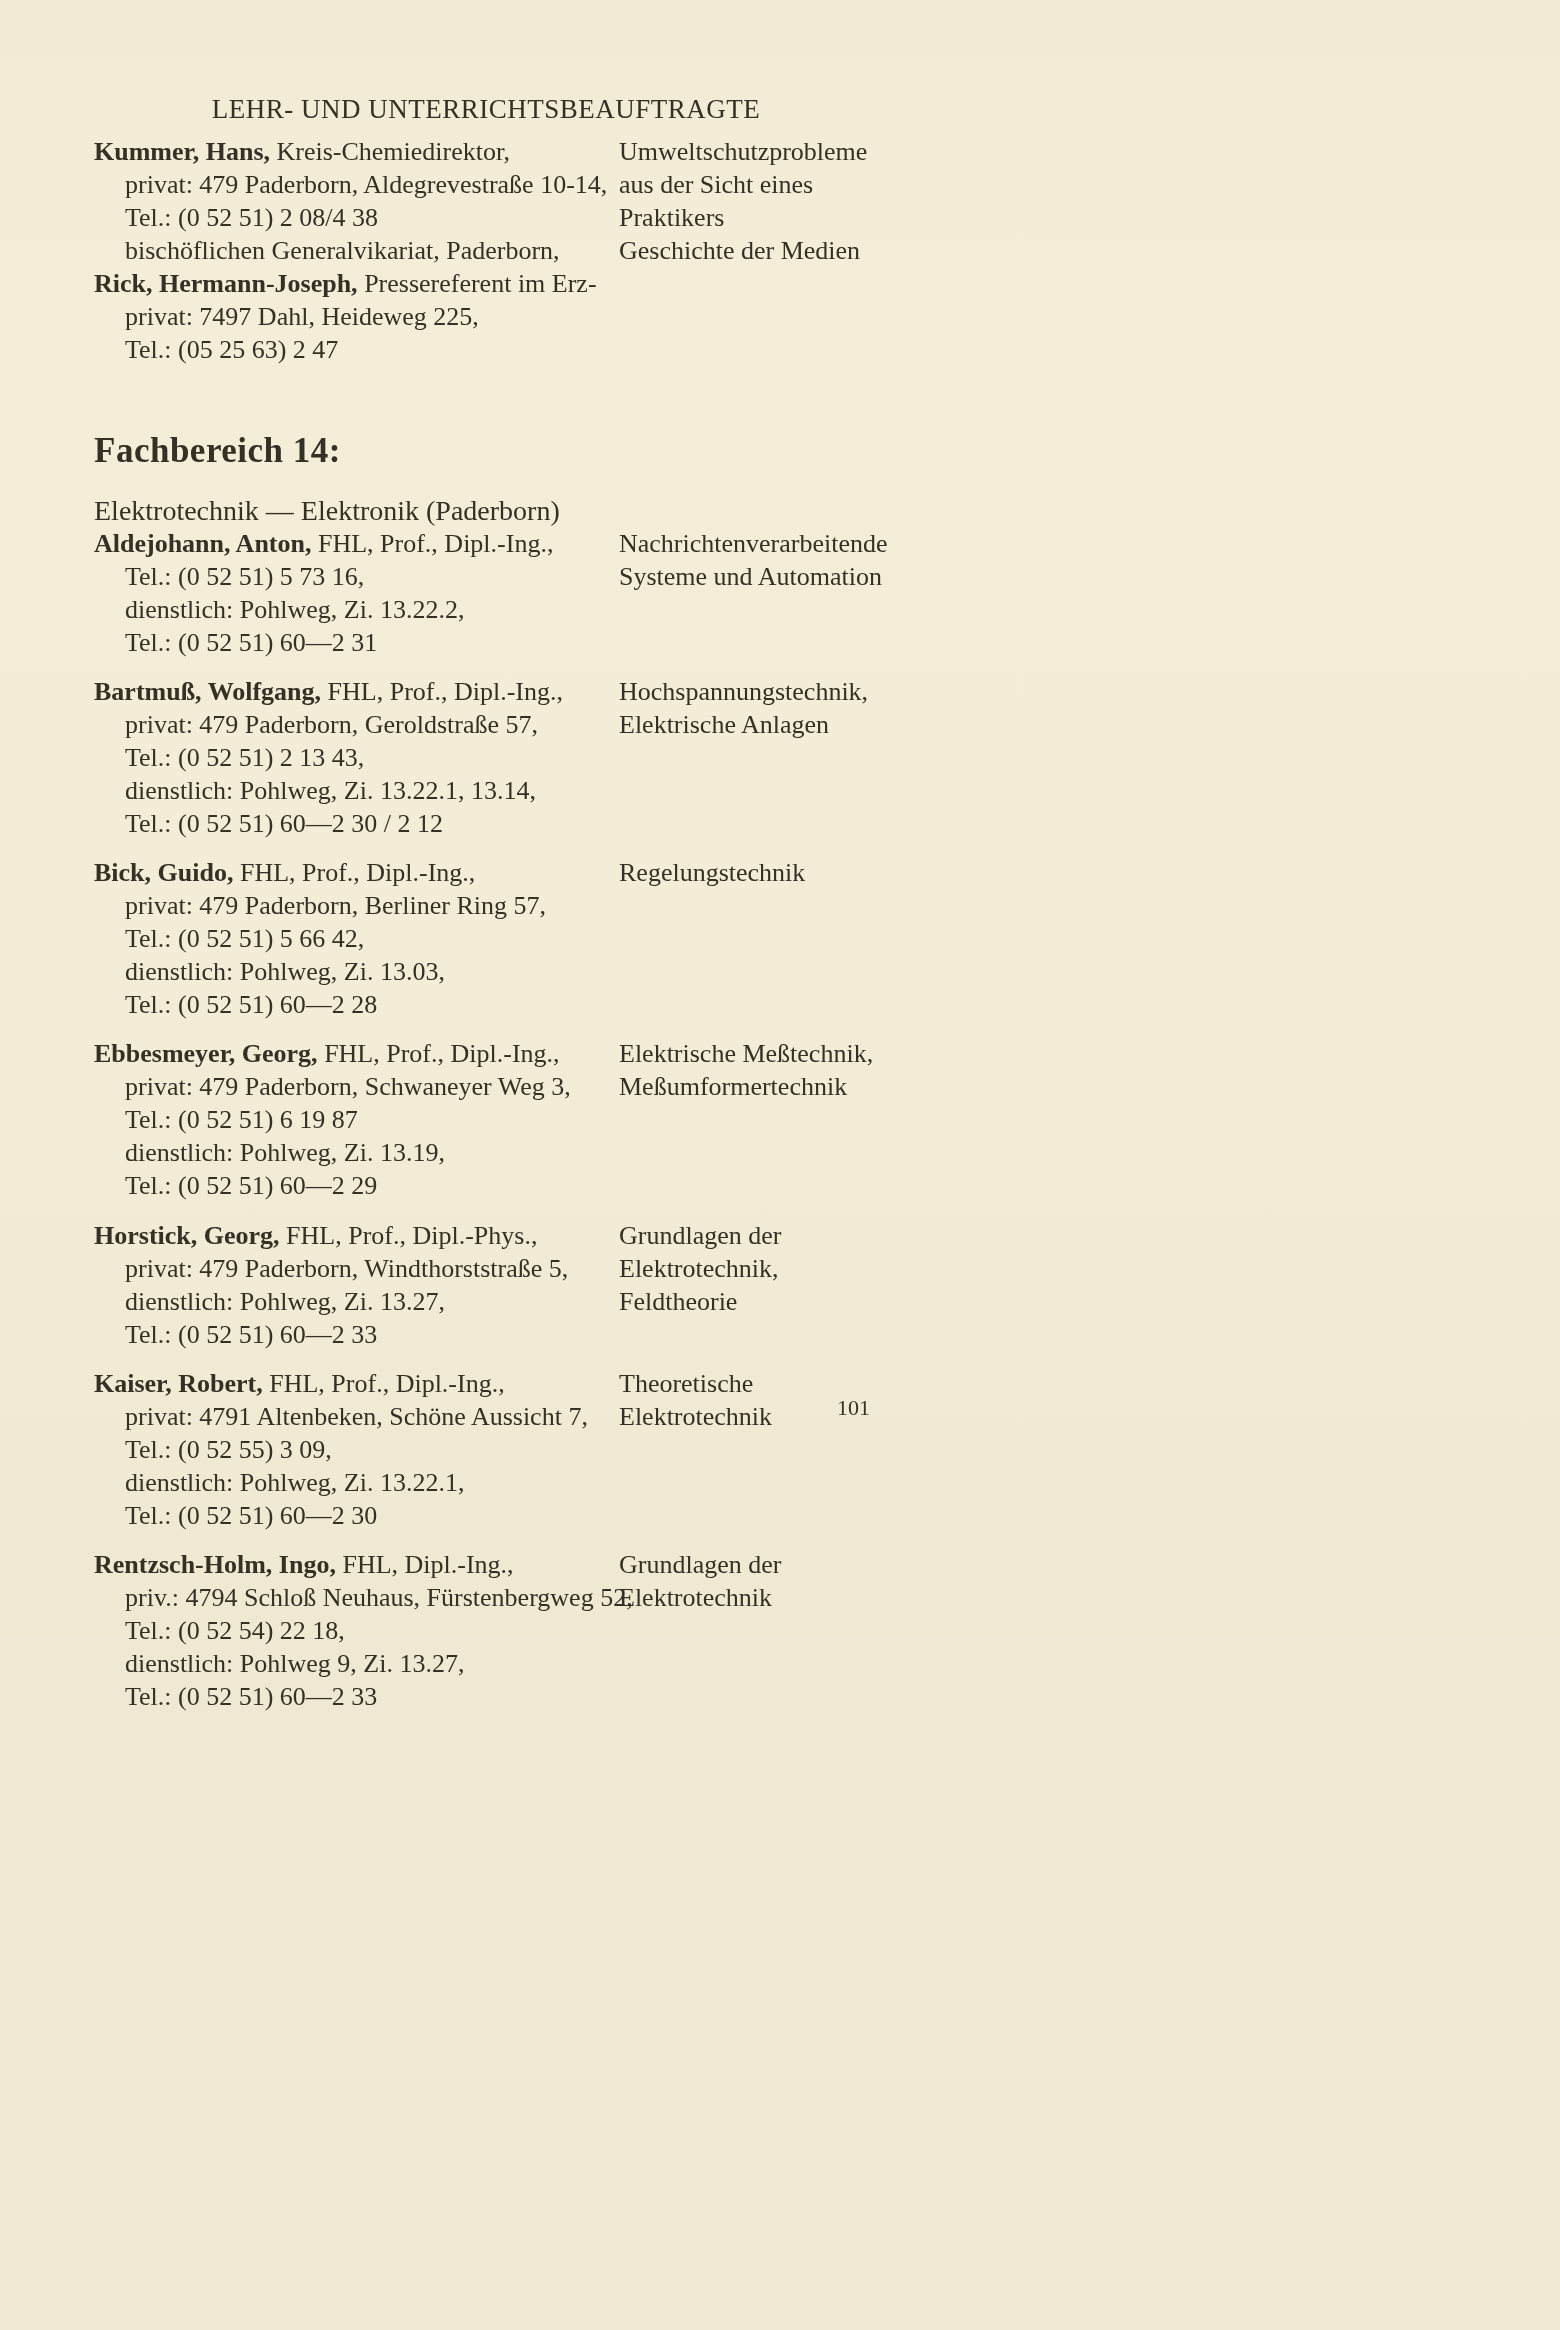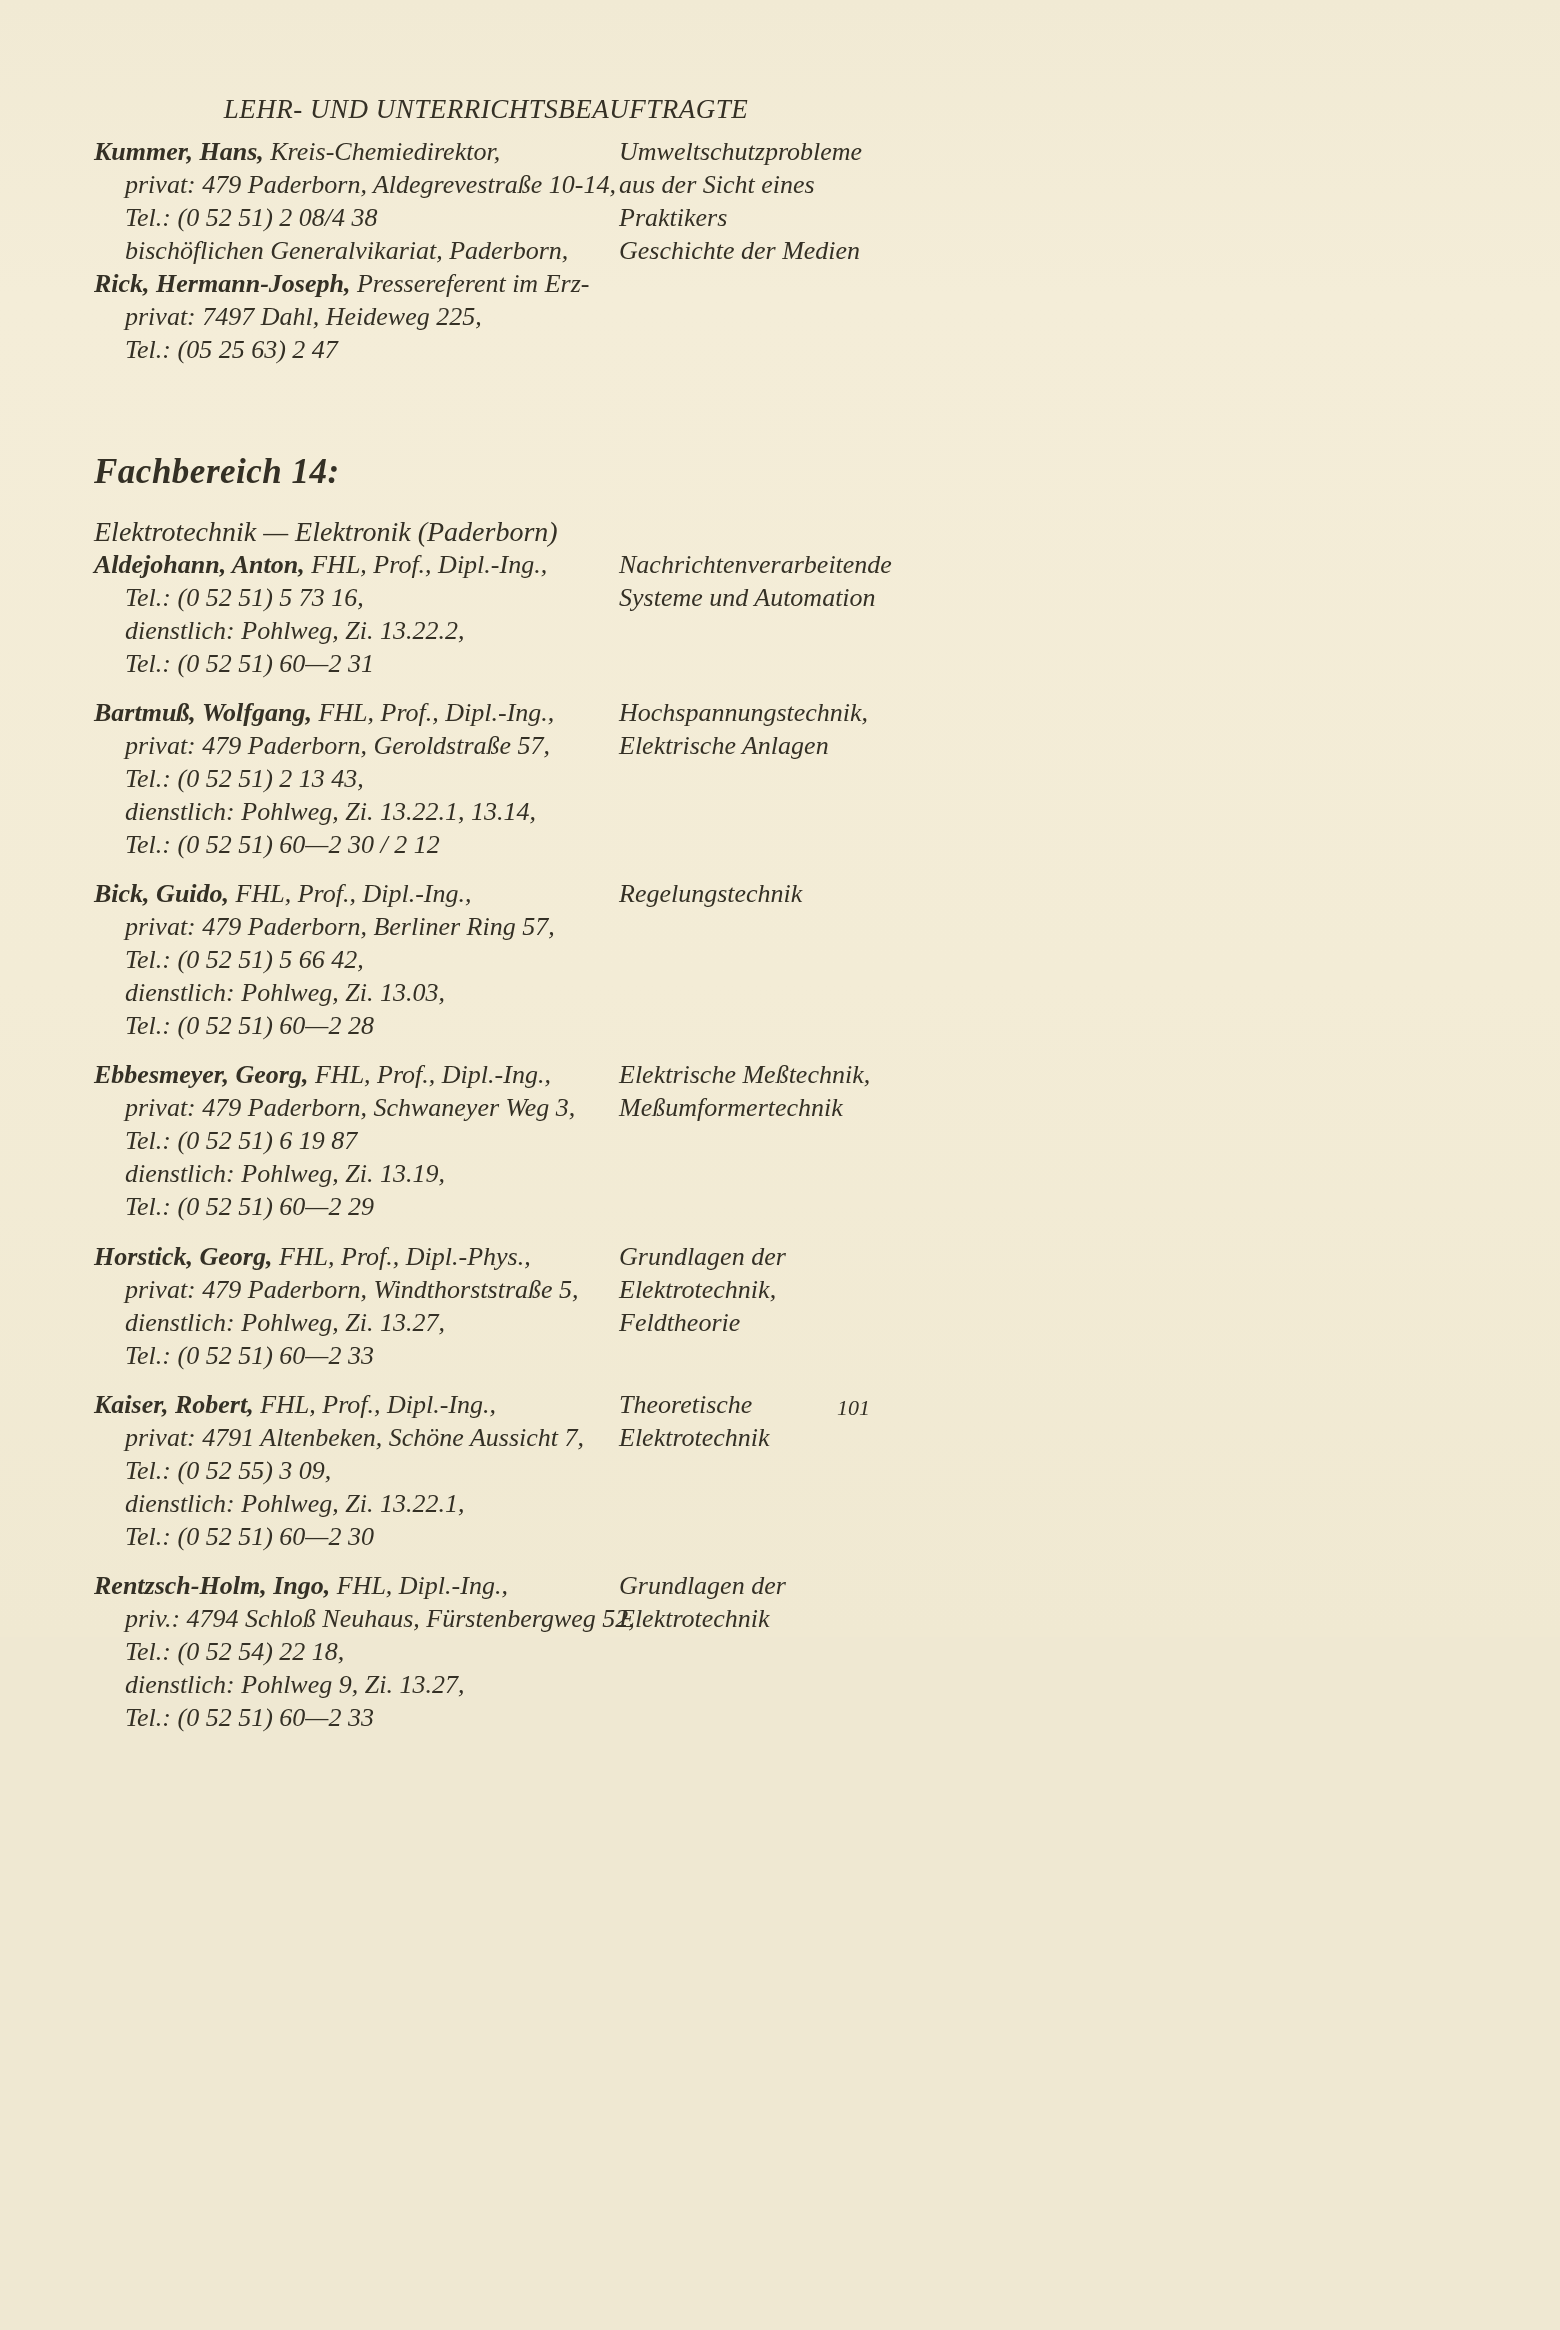--- a/index.html
+++ b/index.html
@@ -11,21 +11,20 @@
     font-family: "Liberation Serif", "DejaVu Serif", serif;
     color: #343025;
     overflow: hidden;
   }
 
   .page {
     position: relative;
     width: 1561px;
     height: 1637px;
     background: linear-gradient(180deg, #f1ead4 0%, #f4edd8 18%, #f3ecd6 60%, #f0e9d2 100%);
-    font-style: italic;
   }
 
   .content {
     position: absolute;
     left: 94px;
     top: 94px;
     width: 860px;
   }
 
   .section-heading {
@@ -53,21 +52,21 @@
     white-space: nowrap;
   }
 
   .entry-left .line.cont { padding-left: 31px; }
 
   .entry-left .name { font-weight: bold; margin-top: 31px; }
 
   .entry-right .subject-line { white-space: normal; }
 
   .fachbereich-title {
-    margin-top: 86px;
+    margin-top: 65px;
     font-size: 35px;
     font-weight: bold;
     letter-spacing: 0.5px;
   }
 
   .fachbereich-subtitle {
     margin-top: 24px;
     font-size: 28px;
   }
 

